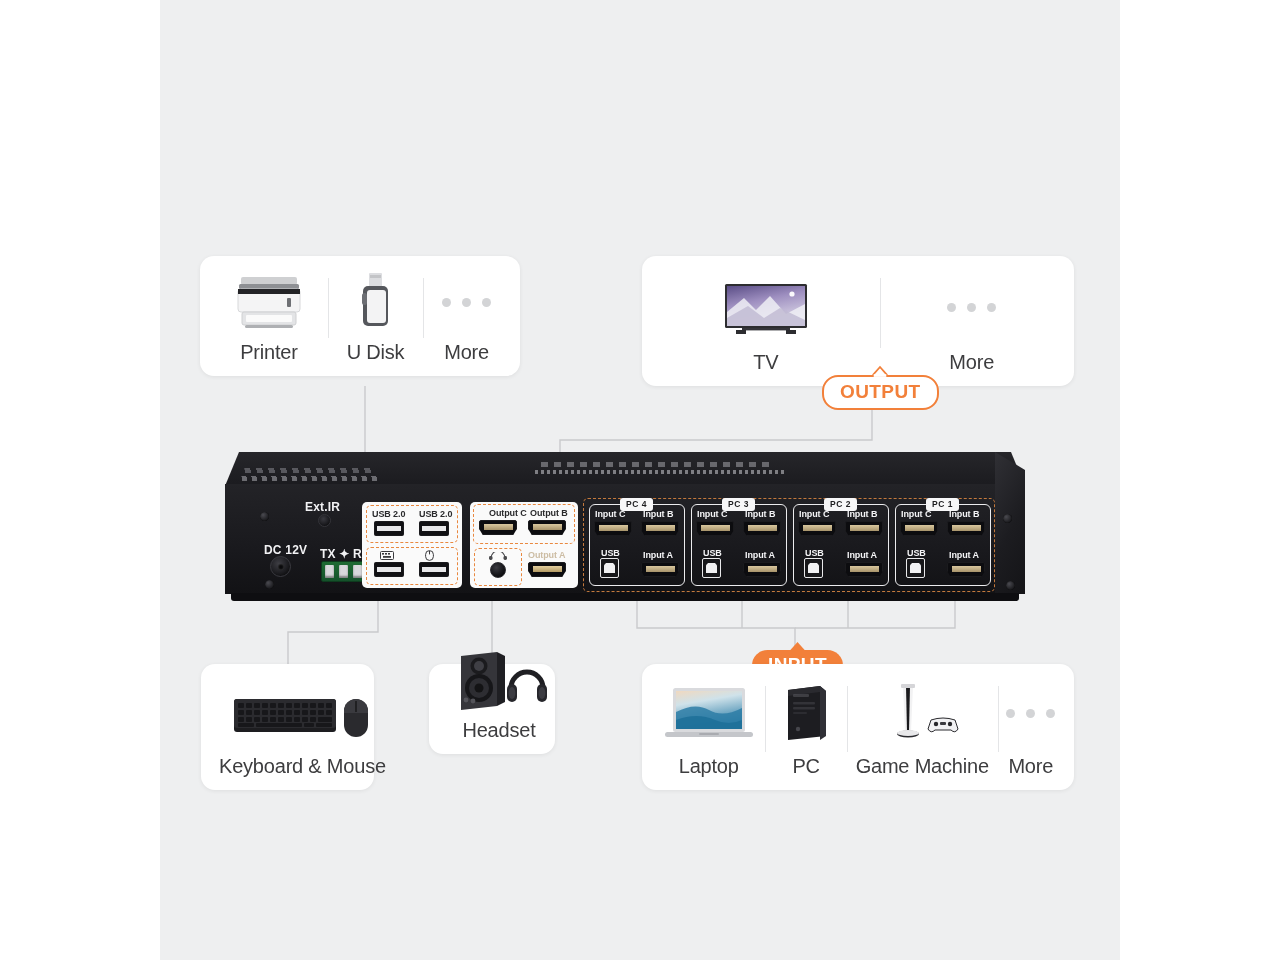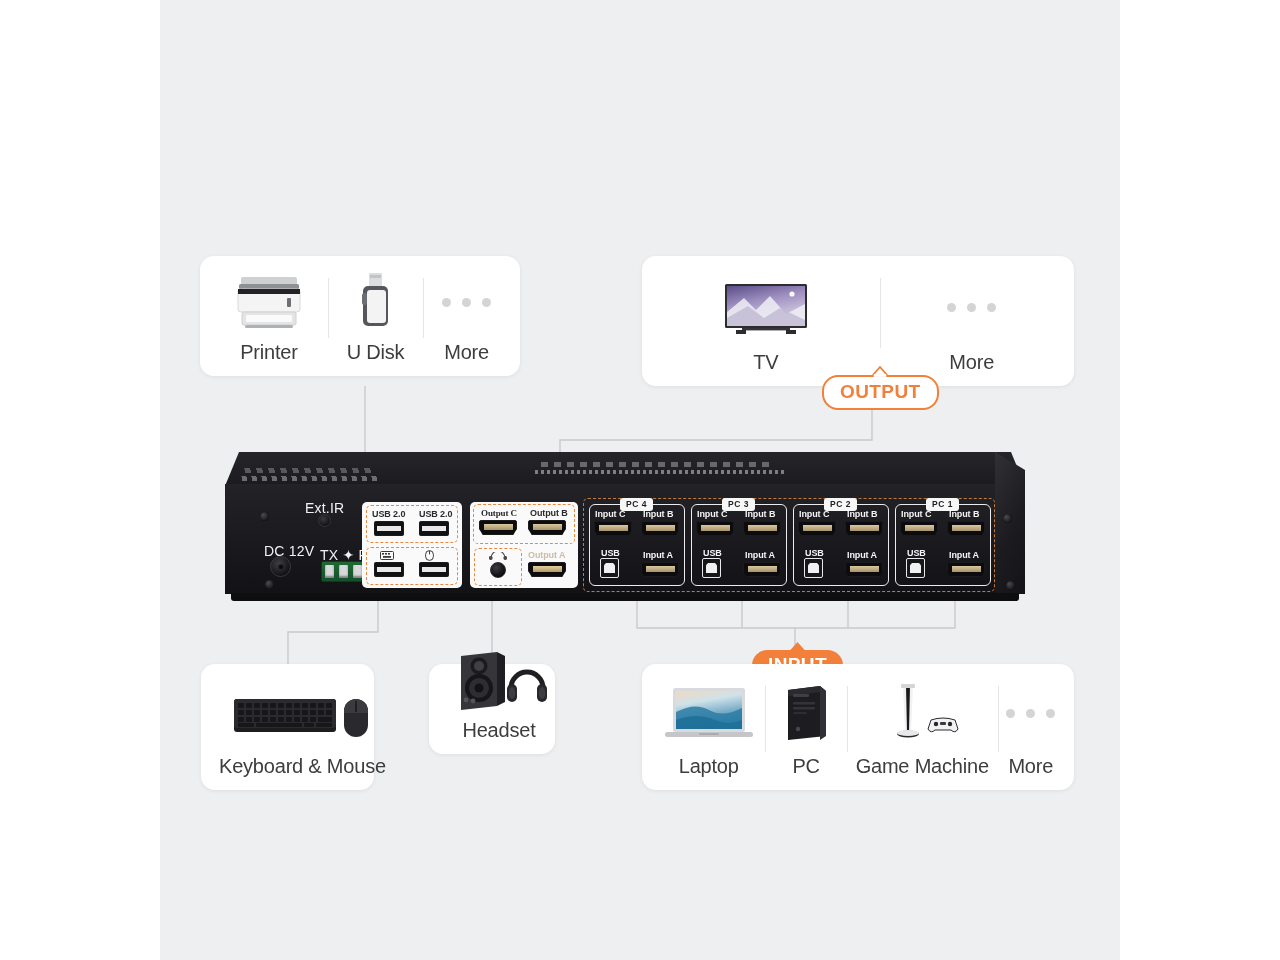--- a/index.html
+++ b/index.html
@@ -121,22 +121,22 @@
   }
 
   .screwhole {
     position: absolute; width: 9px; height: 9px; border-radius: 50%;
     background: radial-gradient(circle at 35% 32%, #4a4a50 0%, #242428 55%, #0c0c0e 100%);
     box-shadow: inset 0 0 1px #000;
   }
 
   .dev-label {
     position: absolute;
-    color: #f2f2f4; font-weight: normal; white-space: nowrap;
-    font-size: 14px; letter-spacing: .2px;
+    color: #f2f2f4; font-weight: bold; white-space: nowrap;
+    font-size: 12px; letter-spacing: .2px;
   }
 
   
   .dc-jack {
     position: absolute;
     width: 21px; height: 21px; border-radius: 50%;
     background: radial-gradient(circle at 40% 35%, #3e3e44 0%, #1d1d21 55%, #000 100%);
     border: 1px solid #3a3a40;
   }
   .dc-jack::after {
@@ -397,21 +397,21 @@
     <svg style="position:absolute; left:200px; top:98px;" width="9" height="11" viewBox="0 0 9 11">
       <rect x="0.6" y="0.6" width="7.8" height="9.8" rx="3.9" fill="none" stroke="#3b3b3e"></rect>
       <line x1="4.5" y1="1" x2="4.5" y2="4.4" stroke="#3b3b3e" stroke-width="1"></line>
     </svg>
     <div class="usb-a" style="left:194px; top:110px;"></div>
 
     <div class="white-group" style="left:245px; top:50px; width:108px; height:86px;"></div>
 
     <div class="dashed" style="left:248px; top:52px; width:102px; height:40px;"></div>
 
-    <div class="plabel" style="left:256px; top:56px;font-family:Liberation Serif, serif;">Output C</div>
+    <div class="plabel" style="left:264px; top:56px;">Output C</div>
     <div class="hdmi" style="left:254px; top:68px;"></div>
 
     <div class="plabel" style="left:305px; top:56px;text-align:right;">Output B</div>
     <div class="hdmi" style="left:303px; top:68px;"></div>
 
     <div class="dashed" style="left:249px; top:96px; width:48px; height:38px;"></div>
     <svg style="position:absolute; left:263px; top:100px;" width="20" height="8" viewBox="0 0 20 8">
       <path d="M3 6 a4 4 0 0 1 14 0" fill="none" stroke="#4a4a4d" stroke-width="1.1"></path>
       <rect x="1" y="4" width="3.5" height="4" rx="1.4" fill="#4a4a4d"></rect>
       <rect x="15.5" y="4" width="3.5" height="4" rx="1.4" fill="#4a4a4d"></rect>

